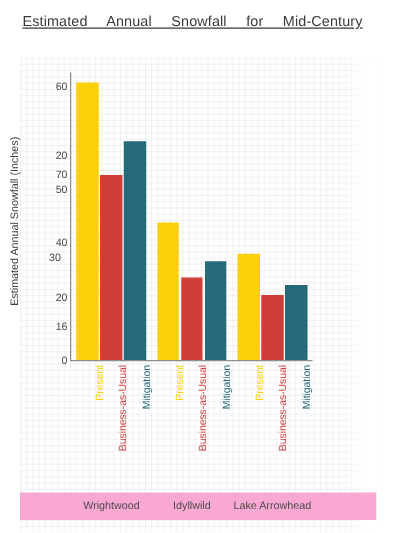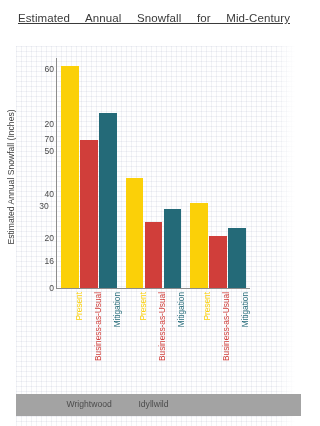--- a/index.html
+++ b/index.html
@@ -112,21 +112,21 @@
     transform-origin: left top;
     transform: rotate(-90deg) translateX(-100%);
     letter-spacing: -0.05px;
   }
 
   
   .group-band {
     position: absolute;
     left: 16px; top: 394px;
     width: 285px; height: 22px;
-    background: #a3a3a3;
+    background: #f9a8d4;
   }
   .group-label {
     position: absolute;
     top: 5px;
     font-size: 8.6px;
     color: #4c4c4c;
     text-align: center;
     white-space: nowrap;
     transform: translateX(-50%);
   }
@@ -181,15 +181,16 @@
       <div class="scenario-label" style="left: 100px; color: rgb(208, 62, 58);">Business-as-Usual</div>
       <div class="scenario-label" style="left: 119px; color: rgb(36, 106, 120);">Mitigation</div>
       <div class="scenario-label" style="left: 145.333px; color: rgb(251, 208, 8);">Present</div>
       <div class="scenario-label" style="left: 164.333px; color: rgb(208, 62, 58);">Business-as-Usual</div>
       <div class="scenario-label" style="left: 183.333px; color: rgb(36, 106, 120);">Mitigation</div>
     </div>
 
   <div class="group-band" id="group-band">
       <div class="group-label" style="left: 73.1667px;">Wrightwood</div>
       <div class="group-label" style="left: 137.5px;">Idyllwild</div>
+      <div class="group-label" style="left: 201.833px;">Lake Arrowhead</div>
     </div>
 
 </div>
 
 </body></html>

